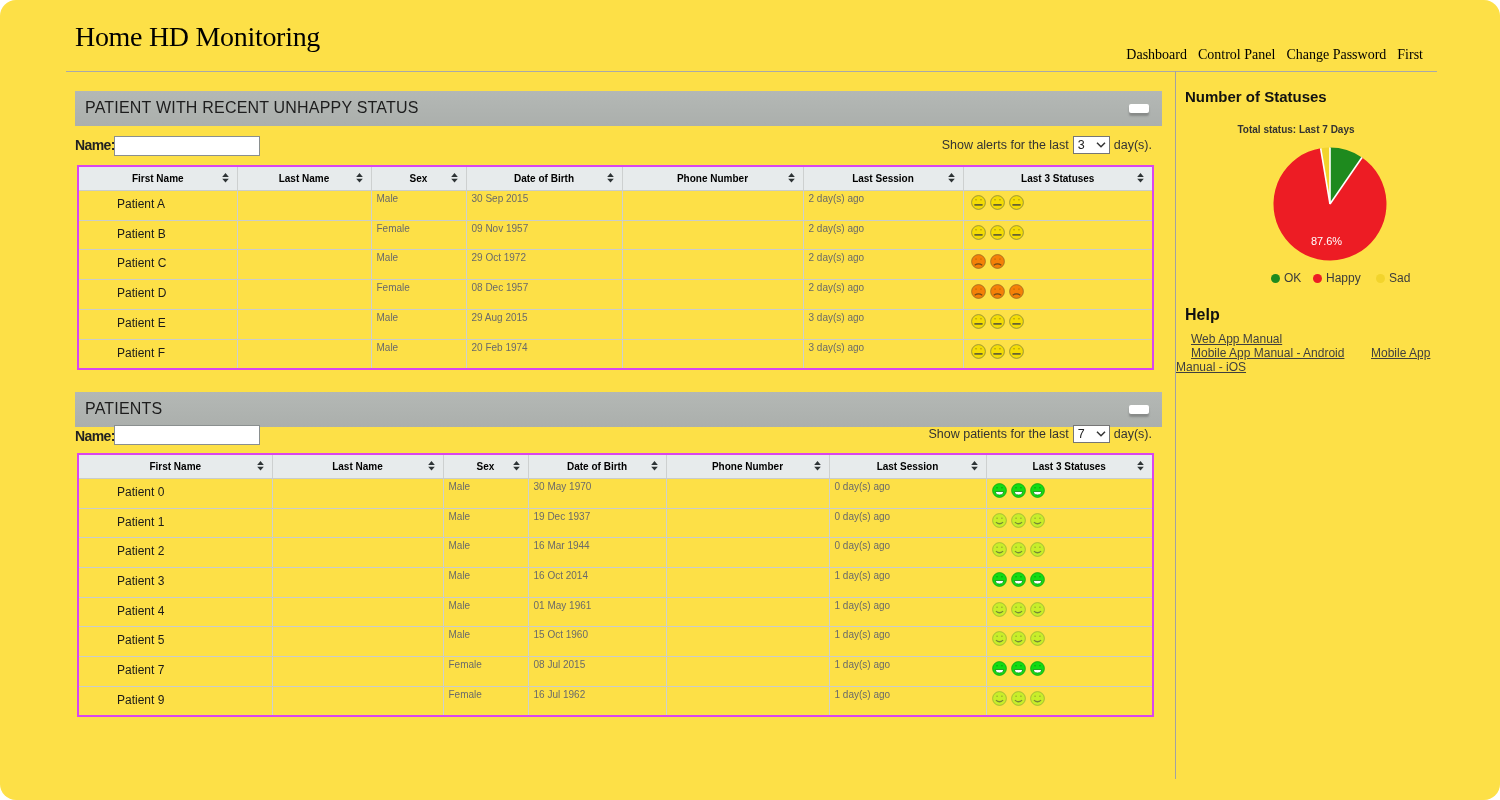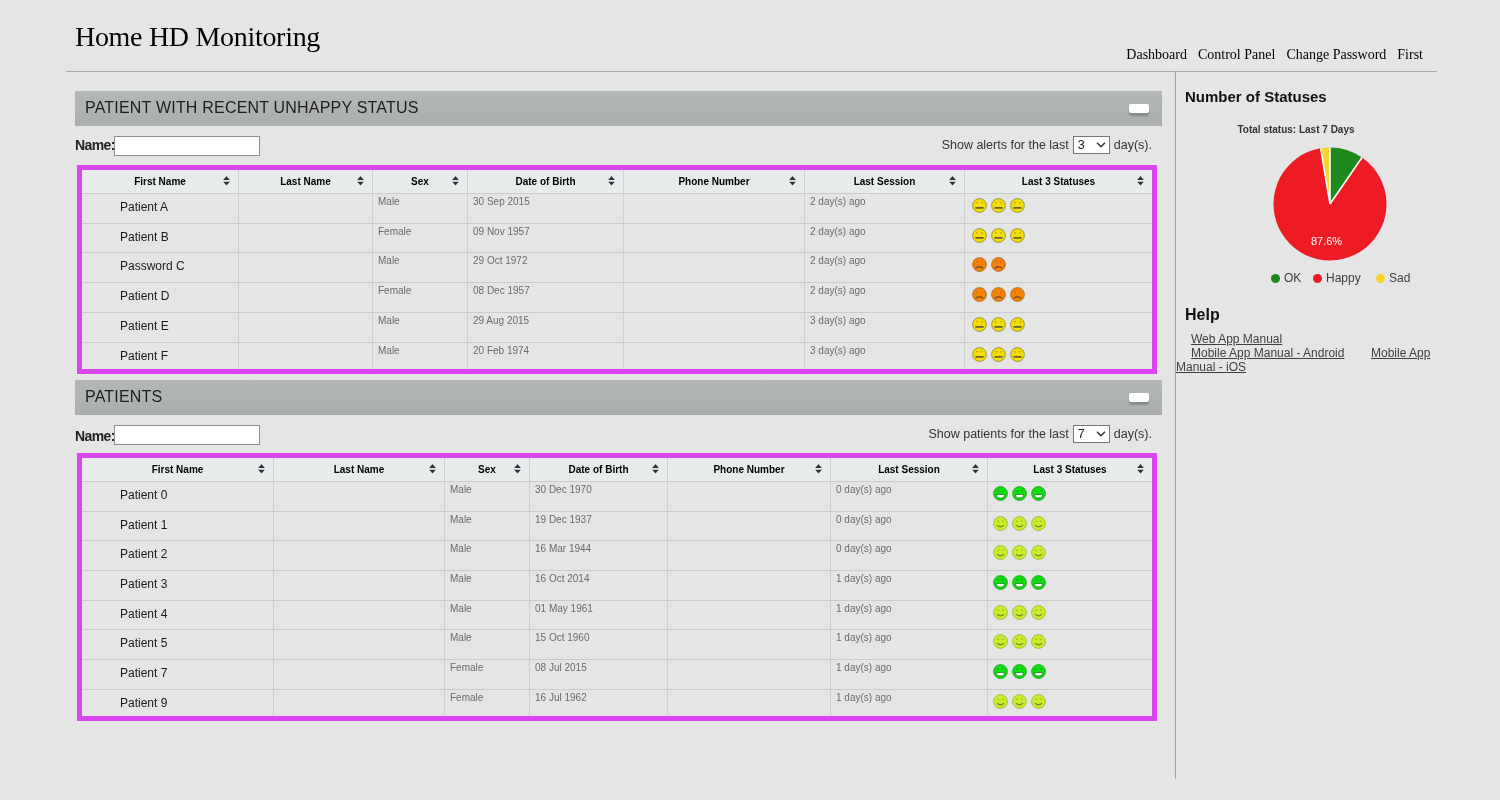--- a/index.html
+++ b/index.html
@@ -1,28 +1,28 @@
 <!DOCTYPE html>
 <html><head><meta charset="utf-8"><title>Home HD Monitoring</title>
 <style>
 html,body{margin:0;padding:0;background:#ffffff;font-family:"Liberation Sans",sans-serif;}
-#page{position:relative;width:1500px;height:800px;overflow:hidden;background:#e5e5e5;}
+#page{position:relative;width:1500px;height:800px;overflow:hidden;background:#fde047;border-radius:16px;}
 .abs{position:absolute;}
 #title{left:75px;top:21px;font-family:"Liberation Serif",serif;font-size:28px;letter-spacing:-0.3px;color:#000;}
 #nav{right:77px;top:47px;font-family:"Liberation Serif",serif;font-size:14px;color:#000;}
 #nav span{margin-left:11px;}
 .hr{left:66px;top:71px;width:1371px;height:1px;background:#a9a9a9;}
 .vline{left:1175px;top:71px;width:1px;height:708px;background:#a2a2a2;}
 .bar{left:75px;width:1087px;height:35px;background:linear-gradient(#b4b8b5,#abafac);color:#1d1d1d;font-size:16px;letter-spacing:0.2px;line-height:34px;padding-left:10px;box-sizing:border-box;}
 .minb{position:absolute;right:13px;top:13px;width:20px;height:9px;background:#fff;border-radius:2px;box-shadow:0 3px 2px rgba(90,90,90,0.45);}
 .nmlab{left:75px;font-size:14px;letter-spacing:-0.6px;font-weight:bold;color:#222;}
 .nminp{left:114px;width:140px;height:16px;border:1px solid #8a8f8f;background:#fff;}
 .showrow{right:348px;font-size:12.5px;color:#333;display:flex;align-items:center;height:18px;}
 .sel{display:inline-flex;align-items:center;justify-content:space-between;box-sizing:border-box;width:37px;height:18px;border:1px solid #767676;background:#fff;margin:0 4px;padding:0 3px 0 4px;font-size:12.5px;color:#222;}
-table.grid{position:absolute;border-collapse:collapse;table-layout:fixed;font-family:"Liberation Sans",sans-serif;border:5px solid #d946ef;}
+table.grid{position:absolute;border-collapse:collapse;table-layout:fixed;font-family:"Liberation Sans",sans-serif;border:2px solid #d946ef;}
 table.grid th{position:relative;background:#e7ebec;height:23.1px;font-size:10px;font-weight:bold;color:#000;text-align:center;padding:0;border-left:1px solid #cdd0d0;border-bottom:1px solid #c9cccc;}
 table.grid td{height:29.7px;vertical-align:top;padding:0;border-left:1px solid #cdd0d0;border-bottom:1px solid #c9cccc;box-sizing:border-box;}
 table.grid tr>*:first-child{border-left:none;}
 .sort{position:absolute;right:8px;top:6px;}
 .grid td.nm{font-size:12px;color:#1a1a1a;padding:6px 0 0 38px;}
 .grid td.sm{font-size:10px;color:#6a6a6a;padding:2px 12px 0 5px;}
 .grid td.st{padding:4px 0 0 7px;}
 .t2 td.st{padding-left:5px;}
 .em{margin-right:4px;vertical-align:top;}
 #nstat{left:1185px;top:88px;font-size:15px;font-weight:bold;color:#111;}
@@ -136,21 +136,21 @@
           <td class="sm">2 day(s) ago</td>
           <td class="st"><svg class="em" width="15" height="15" viewBox="0 0 15 15">
               <use href="#em-y"></use>
             </svg><svg class="em" width="15" height="15" viewBox="0 0 15 15">
               <use href="#em-y"></use>
             </svg><svg class="em" width="15" height="15" viewBox="0 0 15 15">
               <use href="#em-y"></use>
             </svg></td>
         </tr>
         <tr>
-          <td class="nm">Password C</td>
+          <td class="nm">Patient C</td>
           <td></td>
           <td class="sm">Male</td>
           <td class="sm">29 Oct 1972</td>
           <td></td>
           <td class="sm">2 day(s) ago</td>
           <td class="st"><svg class="em" width="15" height="15" viewBox="0 0 15 15">
               <use href="#em-o"></use>
             </svg><svg class="em" width="15" height="15" viewBox="0 0 15 15">
               <use href="#em-o"></use>
             </svg></td>
@@ -196,21 +196,21 @@
               <use href="#em-y"></use>
             </svg><svg class="em" width="15" height="15" viewBox="0 0 15 15">
               <use href="#em-y"></use>
             </svg><svg class="em" width="15" height="15" viewBox="0 0 15 15">
               <use href="#em-y"></use>
             </svg></td>
         </tr>
       </tbody>
     </table>
 
-<div class="abs bar" style="top:380px">PATIENTS<div class="minb"></div></div>
+<div class="abs bar" style="top:392px">PATIENTS<div class="minb"></div></div>
 <div class="abs nmlab" style="top:428px">Name:</div>
 <input class="abs nminp" style="top: 425px;">
 <div class="abs showrow" style="top:425px">Show patients for the last<span class="sel">7<svg width="10" height="6" viewBox="0 0 10 6" style="margin-left:6px">
           <polyline points="1,0.8 5,4.8 9,0.8" fill="none" stroke="#333" stroke-width="1.5"></polyline>
         </svg></span>day(s).</div>
 <table class="grid t2" style="left:77px;top:452.8px;width:1075px">
       <colgroup>
         <col style="width:194px">
         <col style="width:171px">
         <col style="width:85px">
@@ -249,21 +249,21 @@
               <polygon points="3.5,0 6.8,3.9 0.2,3.9" fill="#2e3436"></polygon>
               <polygon points="0.2,5.7 6.8,5.7 3.5,9.6" fill="#2e3436"></polygon>
             </svg></th>
         </tr>
       </thead>
       <tbody>
         <tr>
           <td class="nm">Patient 0</td>
           <td></td>
           <td class="sm">Male</td>
-          <td class="sm">30 Dec 1970</td>
+          <td class="sm">30 May 1970</td>
           <td></td>
           <td class="sm">0 day(s) ago</td>
           <td class="st"><svg class="em" width="15" height="15" viewBox="0 0 15 15">
               <use href="#em-g"></use>
             </svg><svg class="em" width="15" height="15" viewBox="0 0 15 15">
               <use href="#em-g"></use>
             </svg><svg class="em" width="15" height="15" viewBox="0 0 15 15">
               <use href="#em-g"></use>
             </svg></td>
         </tr>

